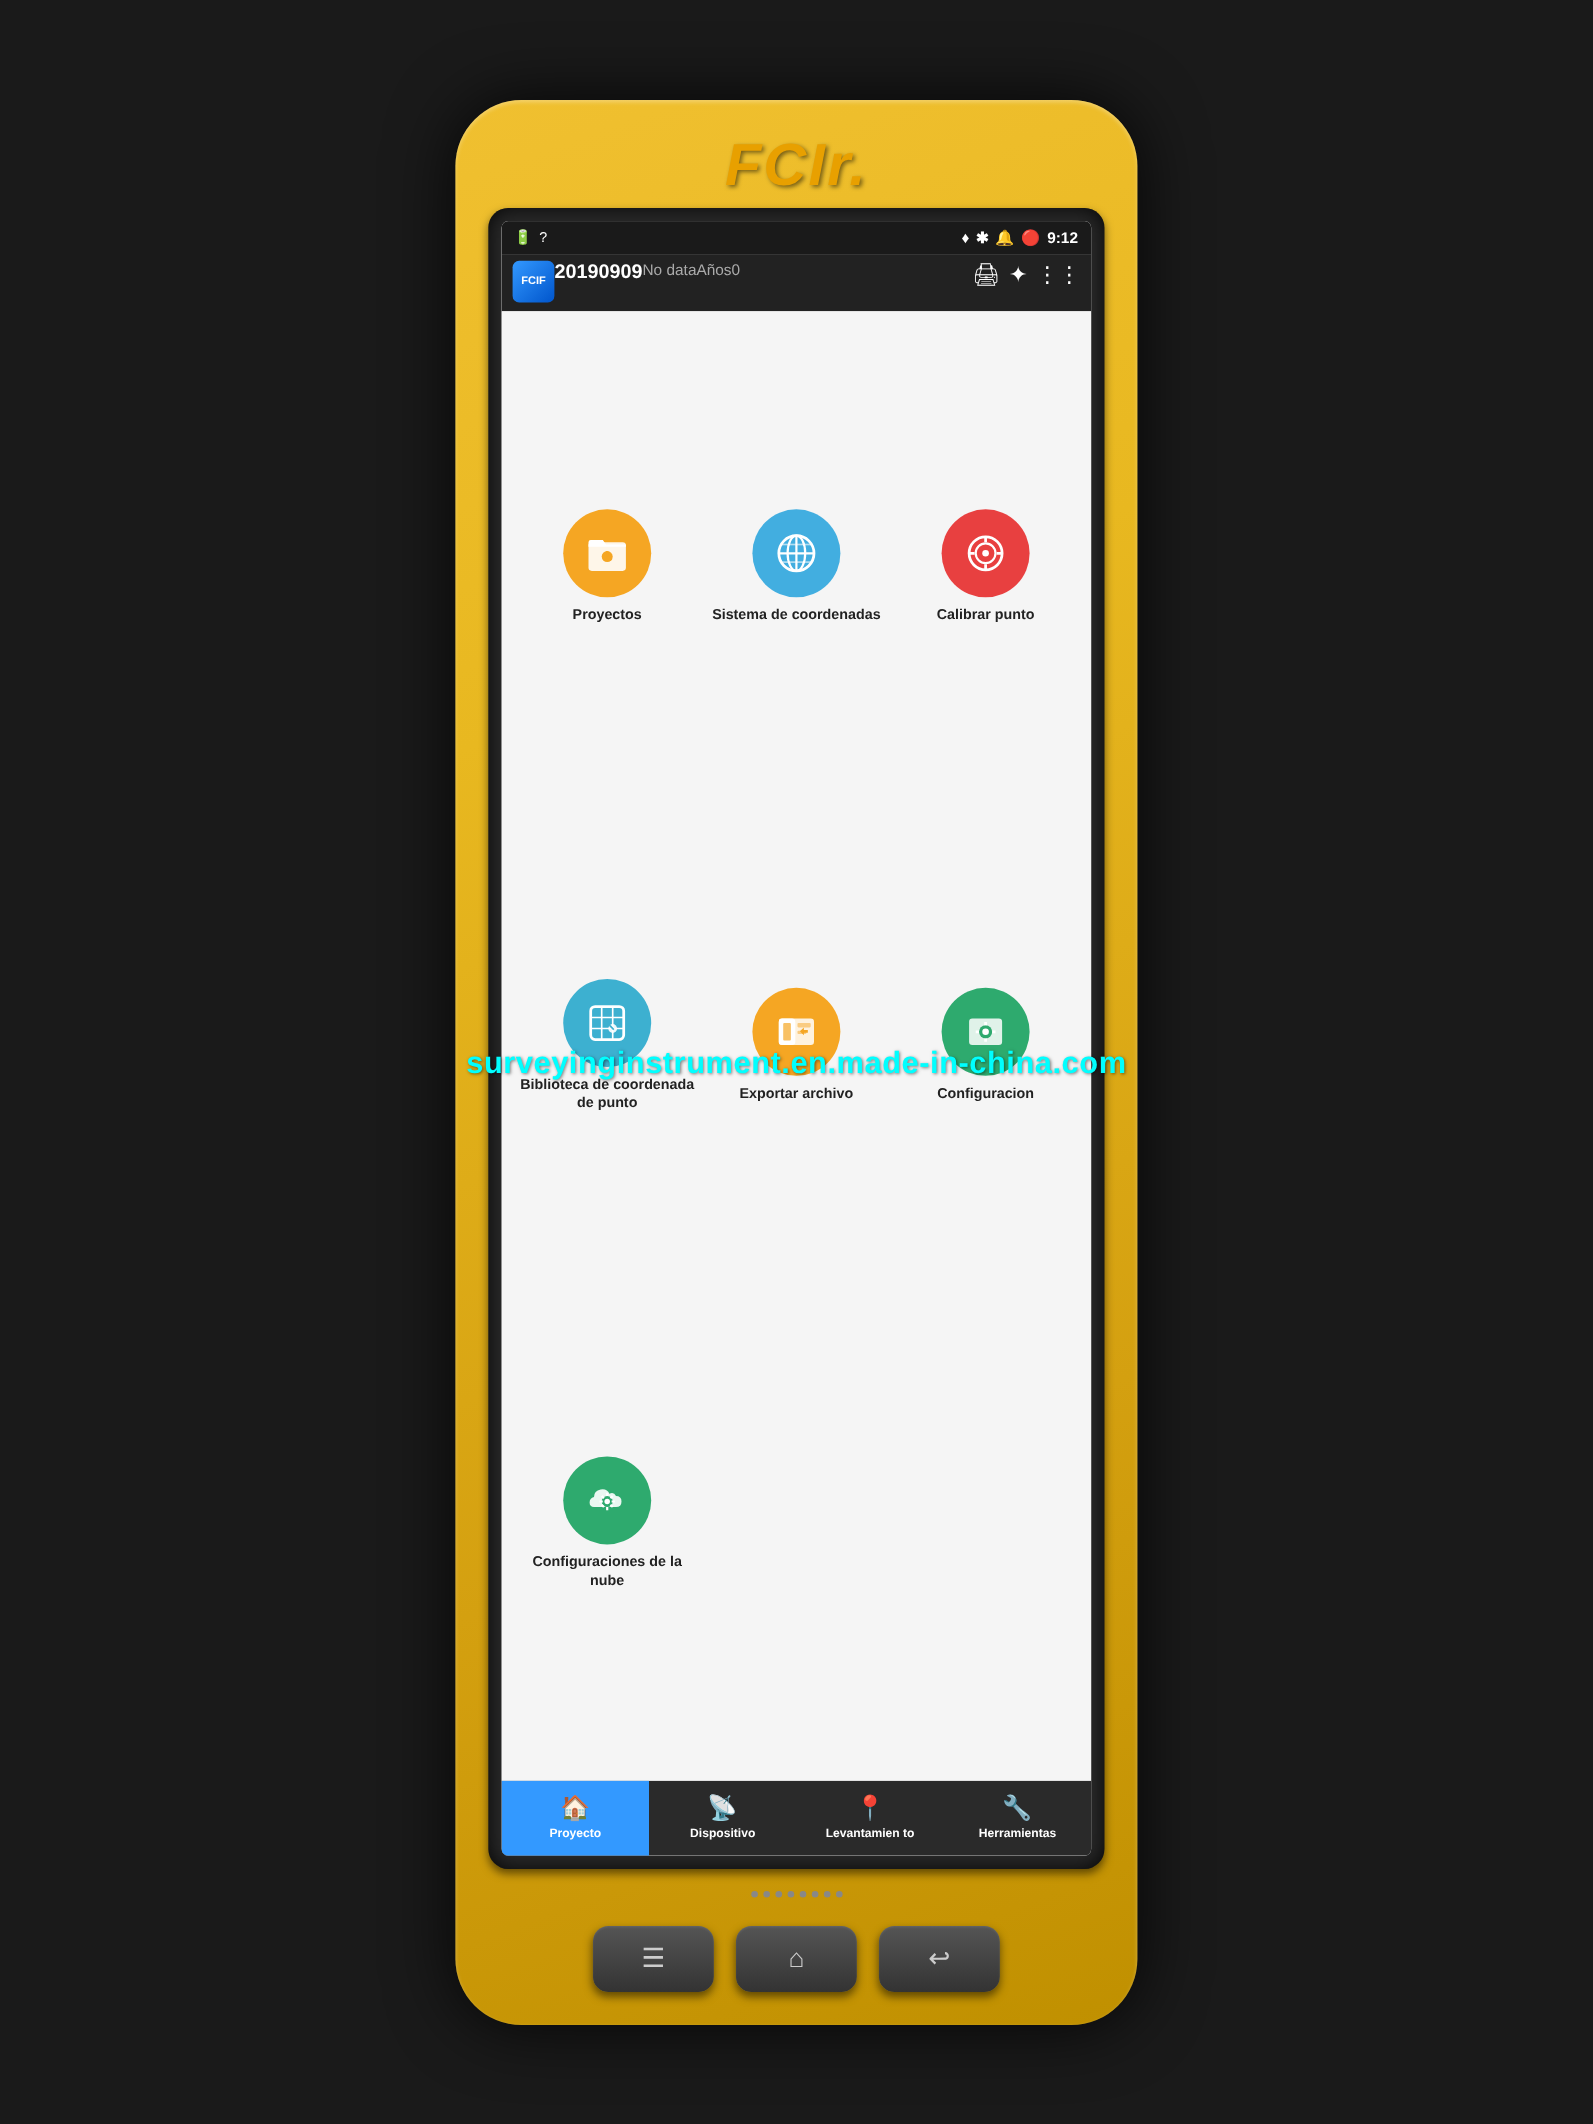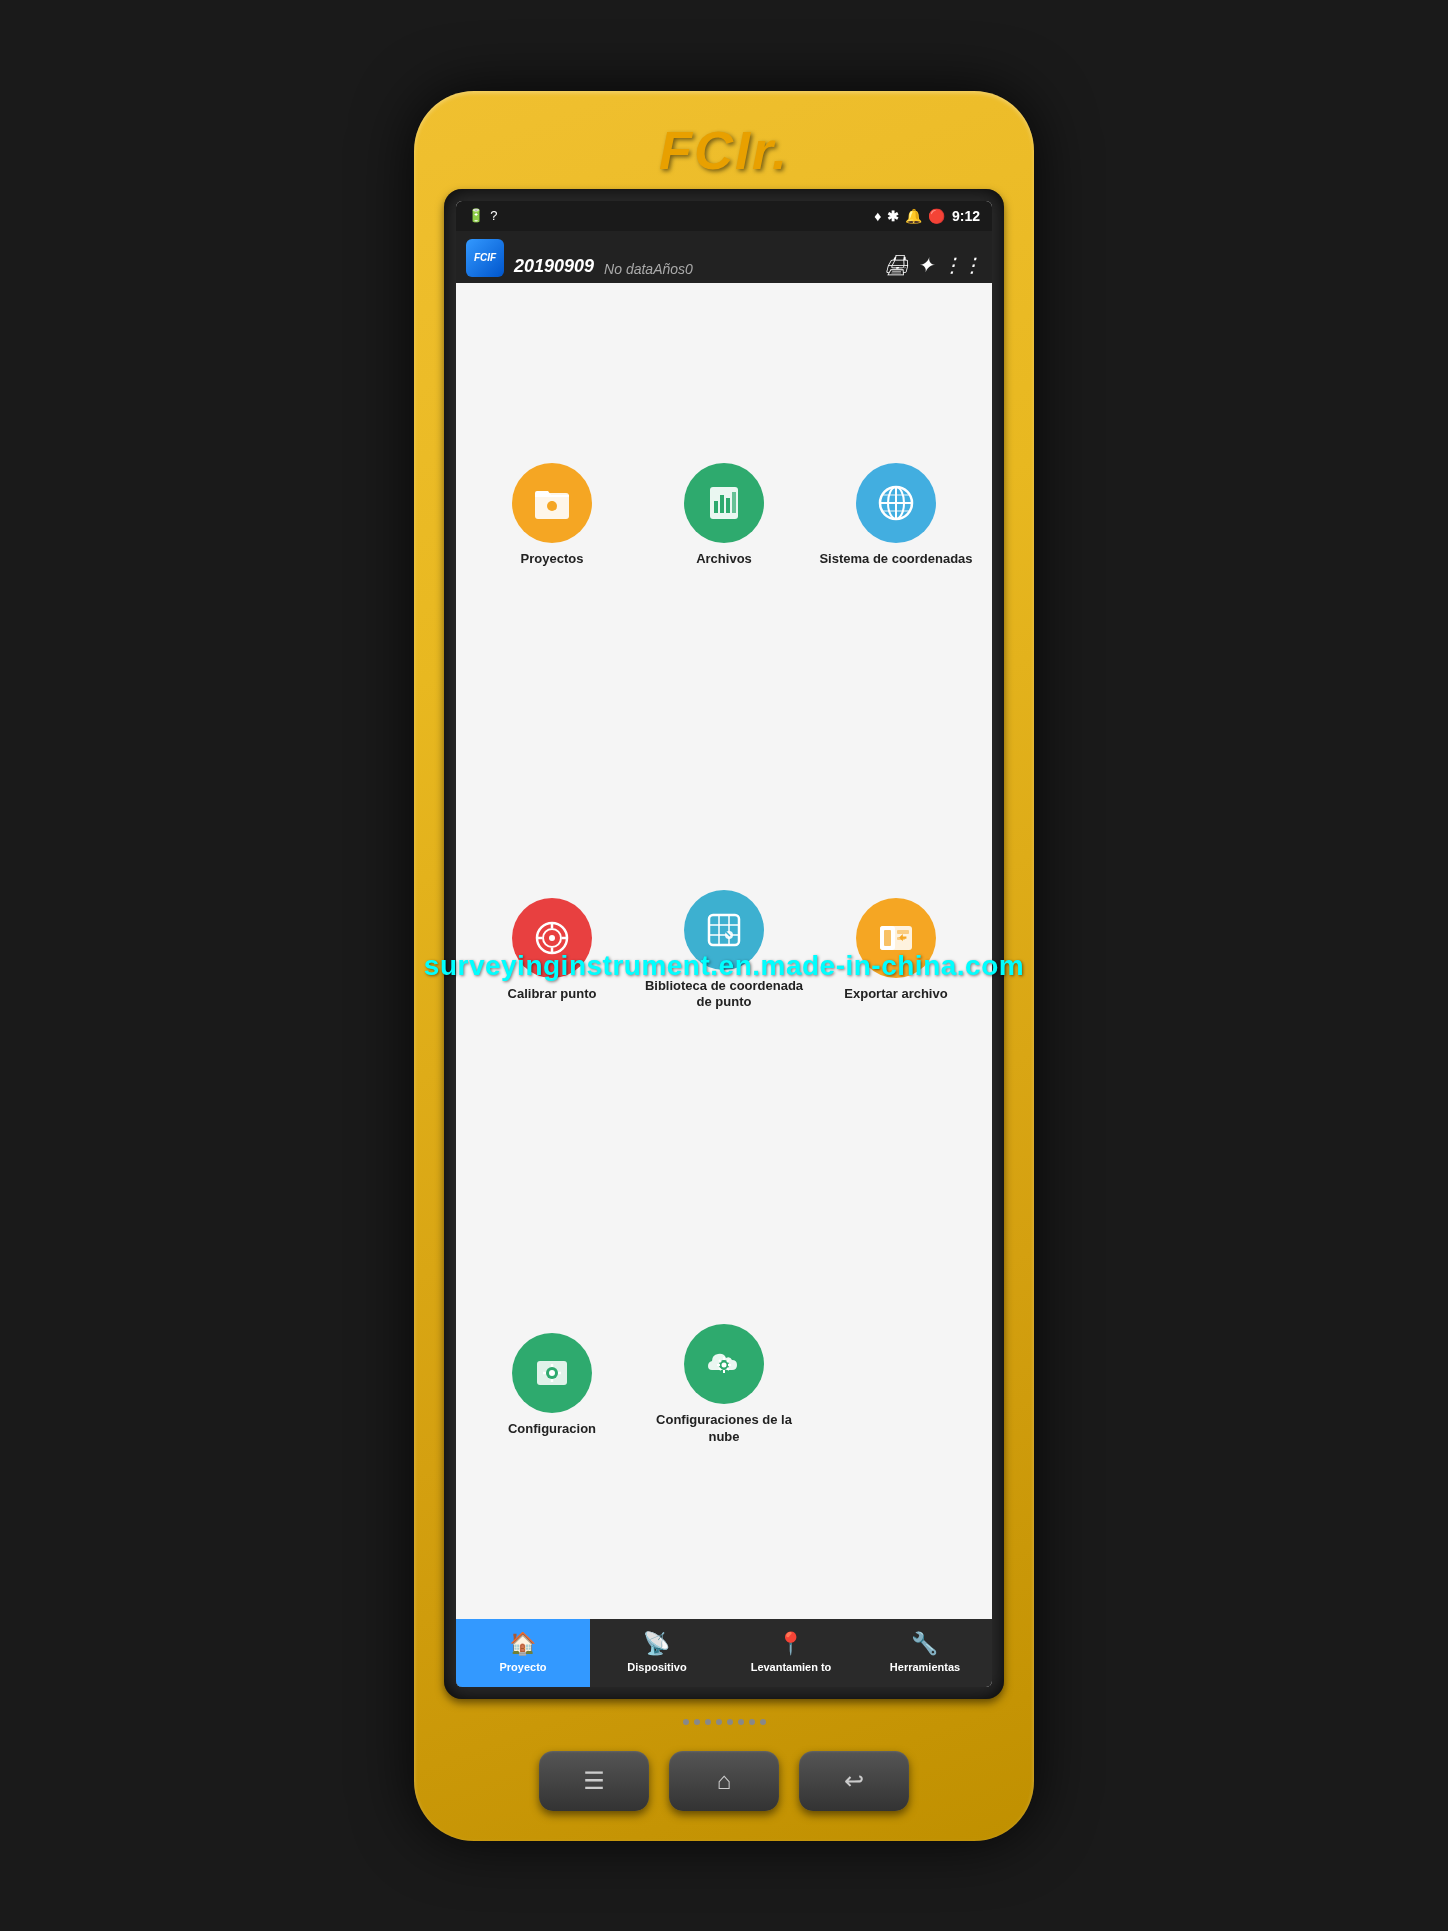--- a/index.html
+++ b/index.html
@@ -80,25 +80,23 @@
       height: 30px;
     }
     .status-left { display: flex; gap: 6px; align-items: center; }
     .status-right { display: flex; gap: 6px; align-items: center; font-size: 14px; font-weight: bold; }
 
     
     .app-header {
       background: #222222;
       color: white;
       display: flex;
-      align-items: flex-end;
+      align-items: flex-start;
       padding: 6px 10px;
       height: 52px;
-      gap: 10px;
-      font-style: italic;
     }
     .app-logo-box {
       width: 38px;
       height: 38px;
       background: linear-gradient(135deg, #3399ff, #0055cc);
       border-radius: 6px;
       display: flex;
       align-items: center;
       justify-content: center;
       color: white;
@@ -301,32 +299,20 @@
               <rect x="5" y="12" width="34" height="26" rx="3" fill="white" opacity="0.9"></rect>
               <path d="M5 16 L5 12 Q5 10 7 10 L18 10 L21 14 L39 14 L39 16 Z" fill="white"></path>
               <circle cx="22" cy="25" r="5" fill="#f5a623"></circle>
               <line x1="22" y1="25" x2="22" y2="20" stroke="#f5a623" stroke-width="2"></line>
               <line x1="22" y1="25" x2="26" y2="28" stroke="#f5a623" stroke-width="2"></line>
             </svg>
           </div>
           <span class="app-label">Proyectos</span>
         </div>
 
-        <div class="grid-item">
-          <div class="app-icon-circle icon-green-dark">
-            <svg class="icon-inner" viewBox="0 0 44 44" fill="white">
-              <rect x="8" y="6" width="28" height="32" rx="3" fill="white" opacity="0.9"></rect>
-              <rect x="12" y="20" width="4" height="12" fill="#2eaa6e"></rect>
-              <rect x="18" y="14" width="4" height="18" fill="#2eaa6e"></rect>
-              <rect x="24" y="17" width="4" height="15" fill="#2eaa6e"></rect>
-              <rect x="30" y="11" width="4" height="21" fill="#2eaa6e" opacity="0.7"></rect>
-            </svg>
-          </div>
-          <span class="app-label">Archivos</span>
-        </div>
 
         <div class="grid-item">
           <div class="app-icon-circle icon-blue">
             <svg class="icon-inner" viewBox="0 0 44 44" fill="white">
               <circle cx="22" cy="22" r="16" fill="none" stroke="white" stroke-width="2.5"></circle>
               <ellipse cx="22" cy="22" rx="8" ry="16" fill="none" stroke="white" stroke-width="2"></ellipse>
               <line x1="6" y1="22" x2="38" y2="22" stroke="white" stroke-width="2"></line>
               <line x1="22" y1="6" x2="22" y2="38" stroke="white" stroke-width="2"></line>
               <line x1="8" y1="14" x2="36" y2="14" stroke="white" stroke-width="1.5" opacity="0.6"></line>
               <line x1="8" y1="30" x2="36" y2="30" stroke="white" stroke-width="1.5" opacity="0.6"></line>

